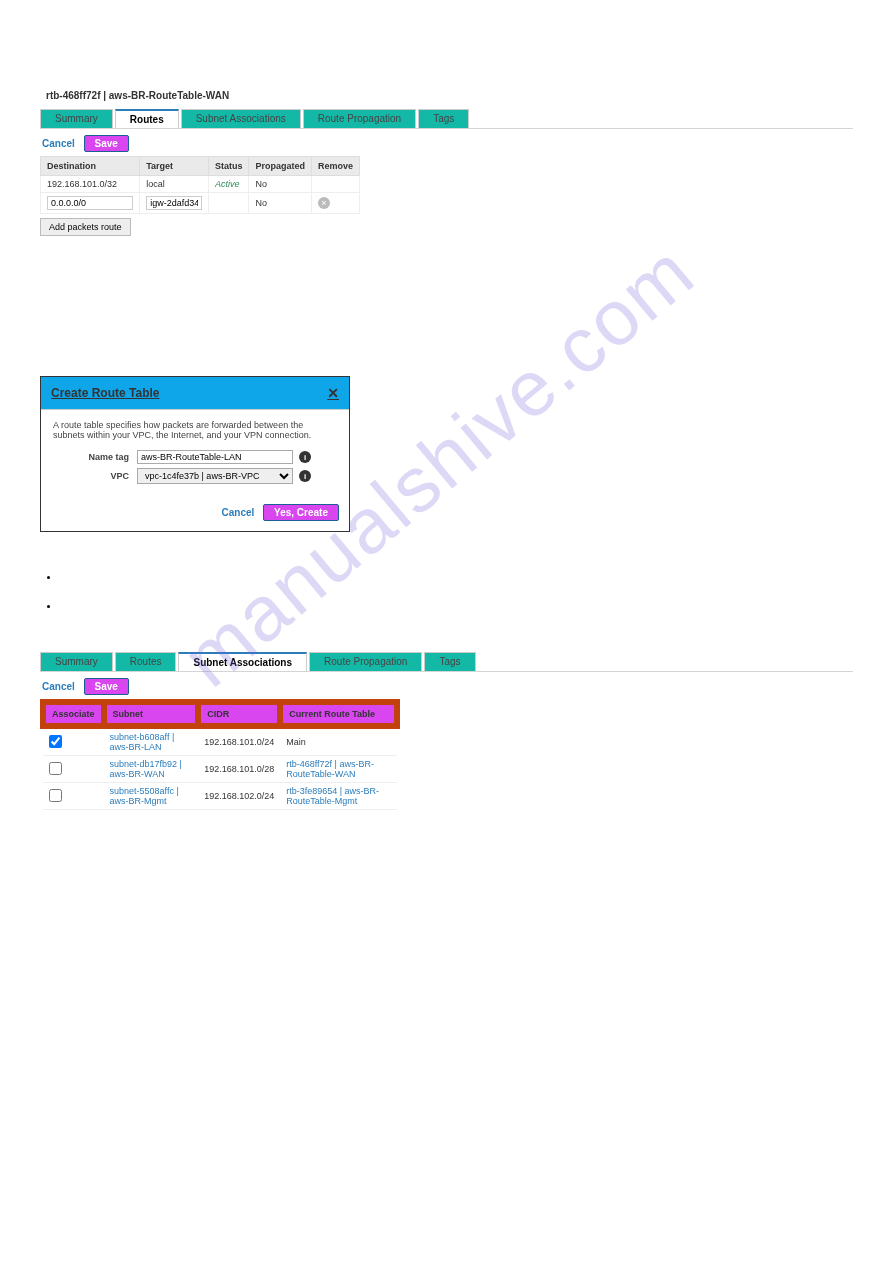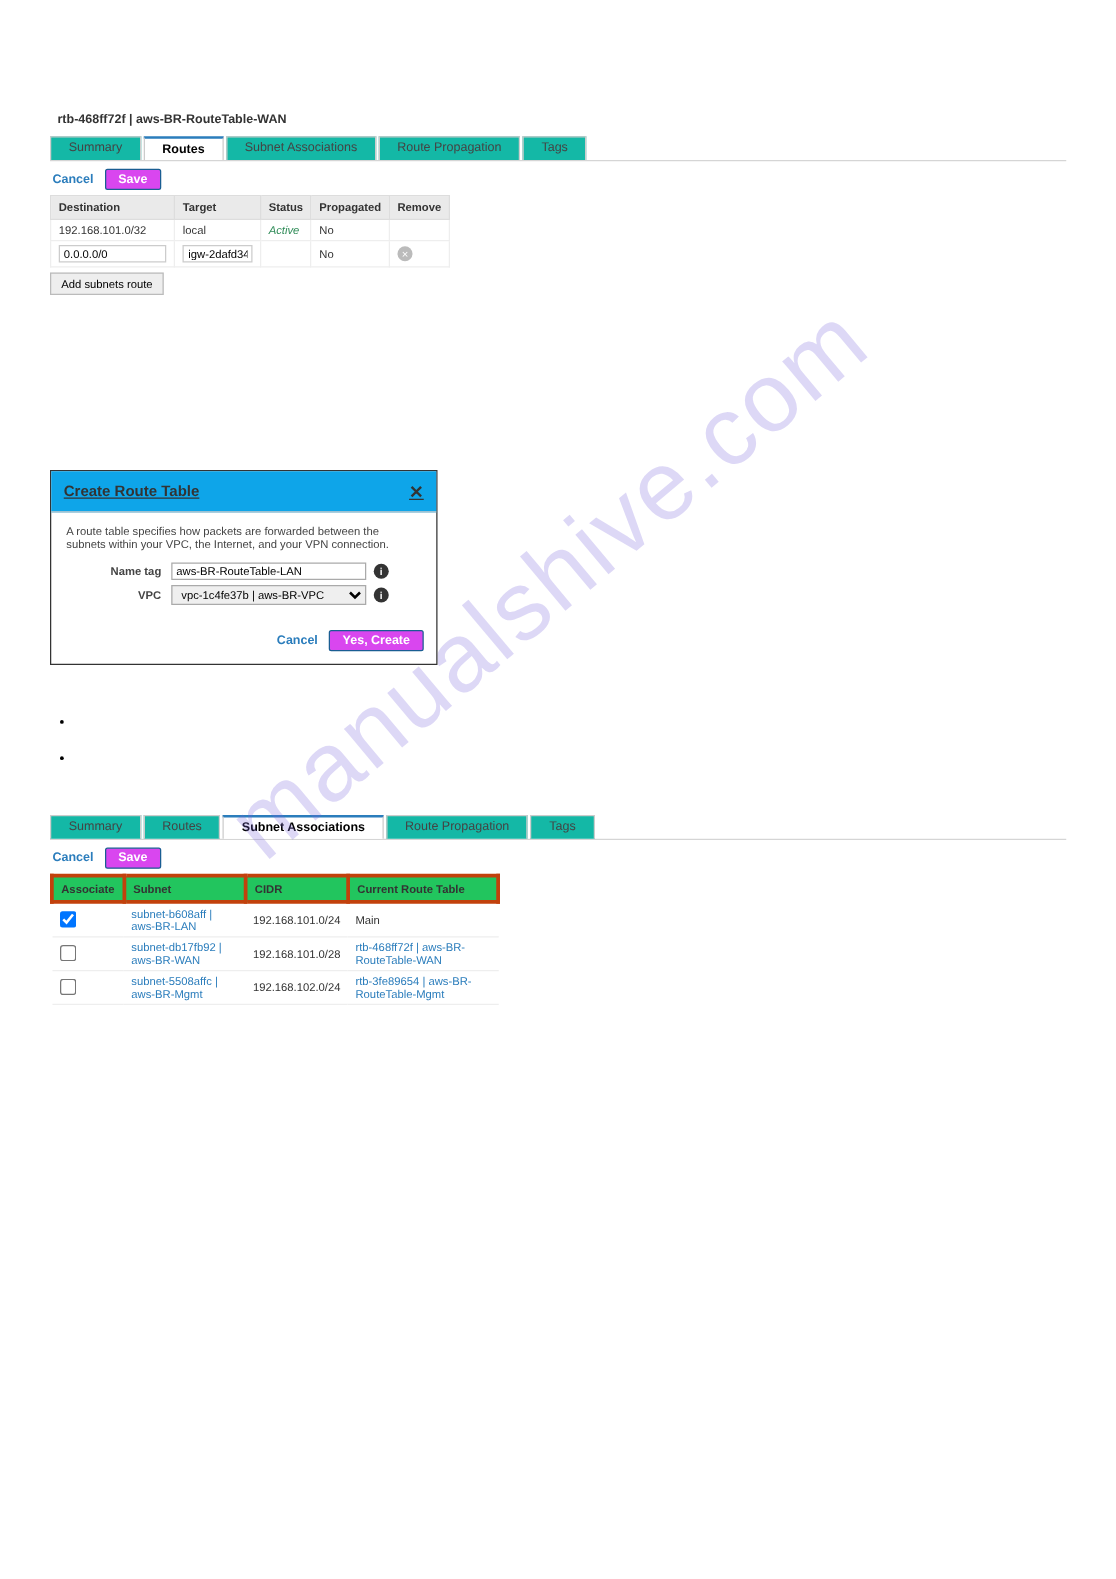--- a/index.html
+++ b/index.html
@@ -32,21 +32,21 @@
   .form-row { display: flex; align-items: center; margin: 4px 0; }
   .form-row label { width: 84px; text-align: right; padding-right: 8px; font-size: 9px; font-weight: bold; }
   .form-row input, .form-row select { font-size: 9px; border: 1px solid #aaa; padding: 1px 3px; width: 156px; }
   .info-icon { width: 12px; height: 12px; border-radius: 50%; background: #333; color: #fff; font-size: 8px; display: inline-flex; align-items: center; justify-content: center; margin-left: 6px; font-weight: bold; }
   .dialog-footer { text-align: right; padding: 6px 10px 10px; }
 
   .bullets { margin: 40px 0 40px 6px; }
   .bullets li { list-style: disc; margin: 18px 0 18px 14px; color: #000; font-size: 10px; }
 
   table.assoc { border-collapse: collapse; width: 100%; max-width: 360px; }
-  table.assoc th { background: #22c55e; font-size: 9px; font-weight: bold; text-align: left; padding: 4px 6px; border: 3px solid #c2410c; }
+  table.assoc th { background: #d946ef; font-size: 9px; font-weight: bold; text-align: left; padding: 4px 6px; border: 6px solid #c2410c; }
   table.assoc td { font-size: 9px; padding: 3px 6px; border-bottom: 1px solid #eee; vertical-align: middle; }
   .link { color: #2b7dbc; cursor: pointer; }
   input[type=checkbox] { cursor: pointer; }
 
   
   .watermark { position: absolute; top: 420px; left: 120px; font-size: 78px; color: rgba(120,100,220,0.25); transform: rotate(-40deg); transform-origin: center; pointer-events: none; font-weight: 400; letter-spacing: 2px; white-space: nowrap; }
 </style>
 </head>
 <body>
 
@@ -87,21 +87,21 @@
         </tr>
         <tr>
           <td><input class="inp" value="0.0.0.0/0" style=""></td>
           <td><input class="inp" value="igw-2dafd349" style=""></td>
           <td></td>
           <td>No</td>
           <td><span class="remove-icon">×</span></td>
         </tr>
       </tbody>
     </table>
-    <button class="btn-gray">Add subnets route</button>
+    <button class="btn-gray">Add packets route</button>
   </div>
 
   <div class="dialog">
     <div class="dialog-header">
       <span>Create Route Table</span>
       <span class="dialog-close">✕</span>
     </div>
     <div class="dialog-body">
       <p>A route table specifies how packets are forwarded between the subnets within your VPC, the Internet, and your VPN connection.</p>
       <div class="form-row">

